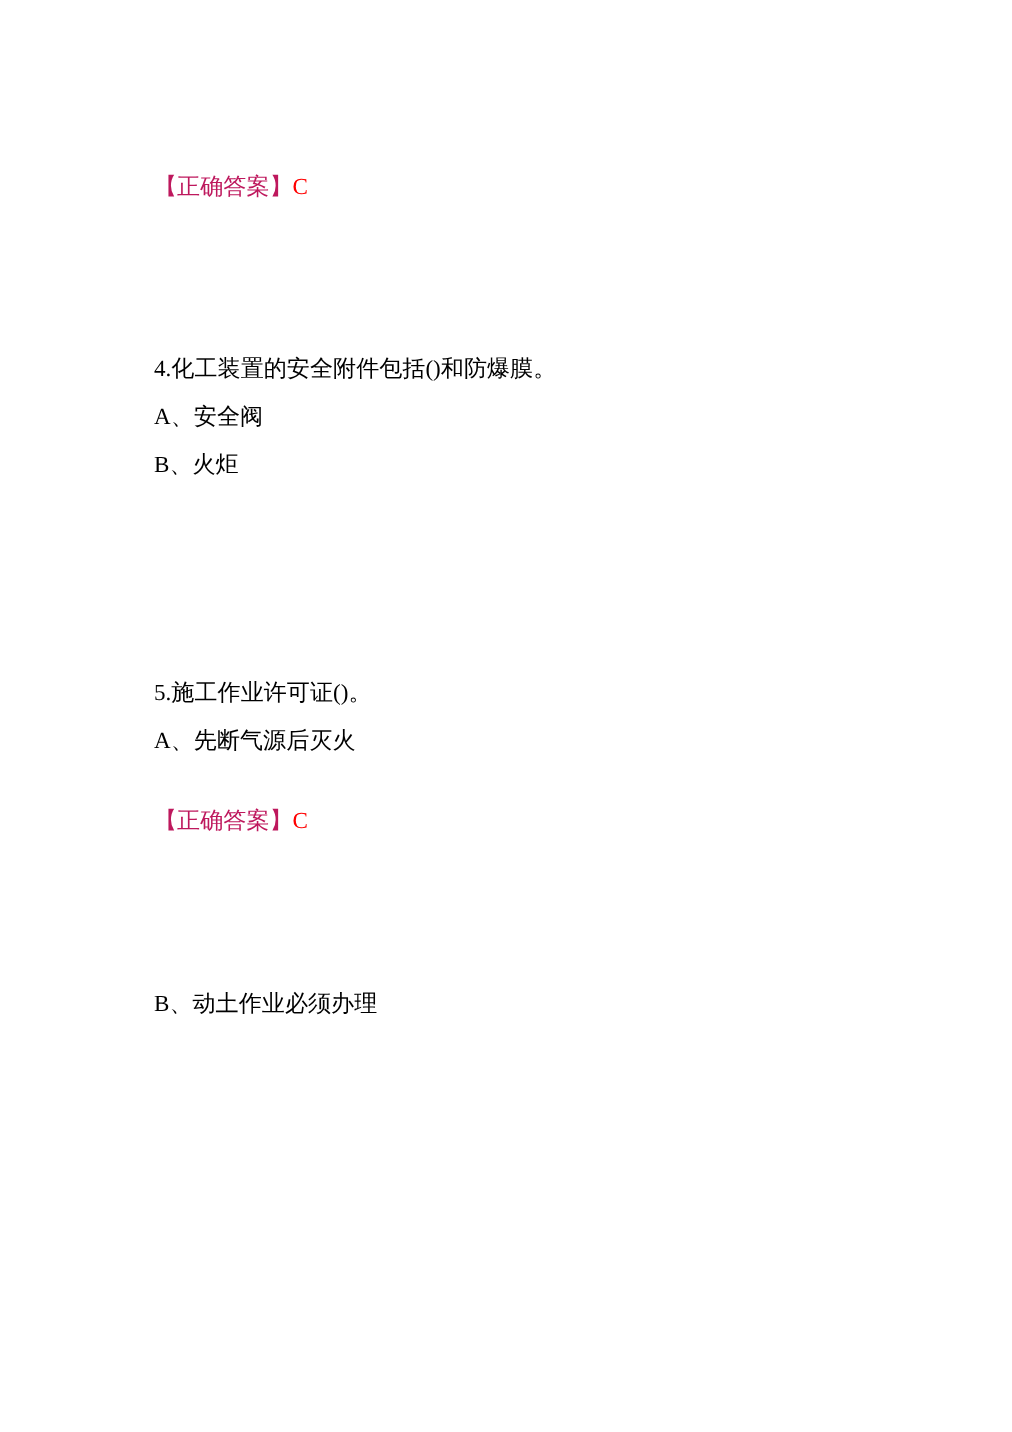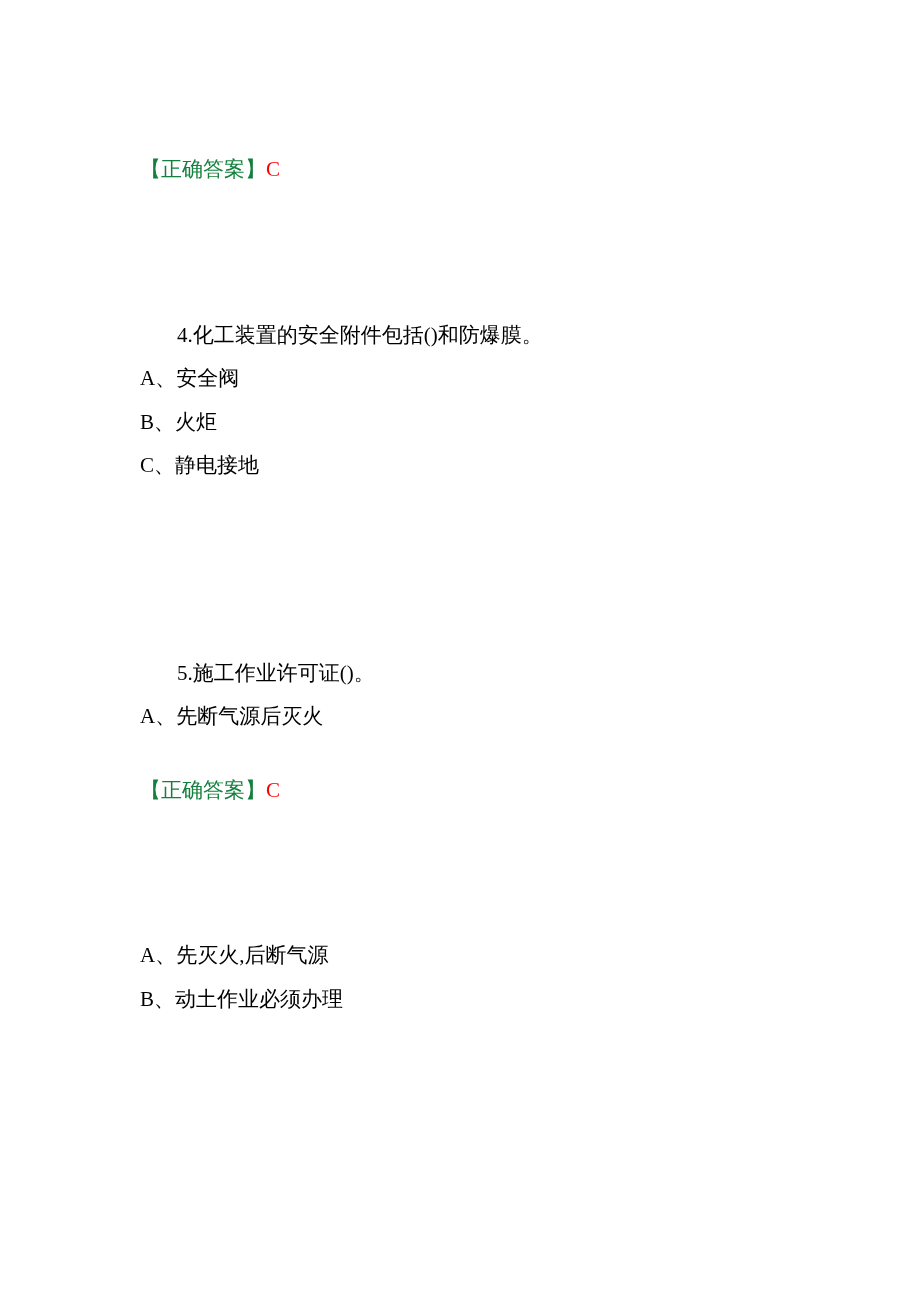--- a/index.html
+++ b/index.html
@@ -22,37 +22,36 @@
   .content {
     margin-left: 140px;
     margin-right: 140px;
   }
   .answer-block {
     color: #ff0000;
     margin-top: 0;
     margin-bottom: 0;
   }
   .answer-label {
-    color: #15803d;
+    color: #be185d;
   }
   .answer-letter {
     color: #ff0000;
   }
   .first-answer {
     padding-top: 154px;
   }
   .gap-after-answer {
     height: 128px;
   }
   .question-line {
     margin-top: 0;
     margin-bottom: 0;
     padding-top: 6px;
     padding-bottom: 6px;
-    margin-left: 37px;
   }
   .option-line {
     margin-top: 0;
     margin-bottom: 0;
     padding-top: 6px;
     padding-bottom: 6px;
     font-family: Liberation Serif, serif;
   }
   .small-gap {
     height: 36px;
@@ -68,37 +67,35 @@
       <span class="answer-label">【正确答案】</span><span class="answer-letter">C</span>
     </div>
 
     <div class="gap-after-answer"></div>
 
     <div class="question-line">
       <span>4.</span><span>化工装置的安全附件包括()和防爆膜。</span>
     </div>
     <div class="option-line">A、安全阀</div>
     <div class="option-line">B、火炬</div>
-    <div class="option-line">C、静电接地</div>
 
     <div class="small-gap"></div>
 
 
     <div class="gap-after-answer"></div>
 
     <div class="question-line">
       <span>5.</span><span>施工作业许可证()。</span>
     </div>
     <div class="option-line">A、先断气源后灭火</div>
 
     <div class="small-gap"></div>
 
     <div class="answer-block">
       <span class="answer-label">【正确答案】</span><span class="answer-letter">C</span>
     </div>
 
     <div class="gap-after-answer"></div>
 
-    <div class="option-line">A、先灭火,后断气源</div>
     <div class="option-line">B、动土作业必须办理</div>
 
   </div>
 </div>
 
 </body></html>

